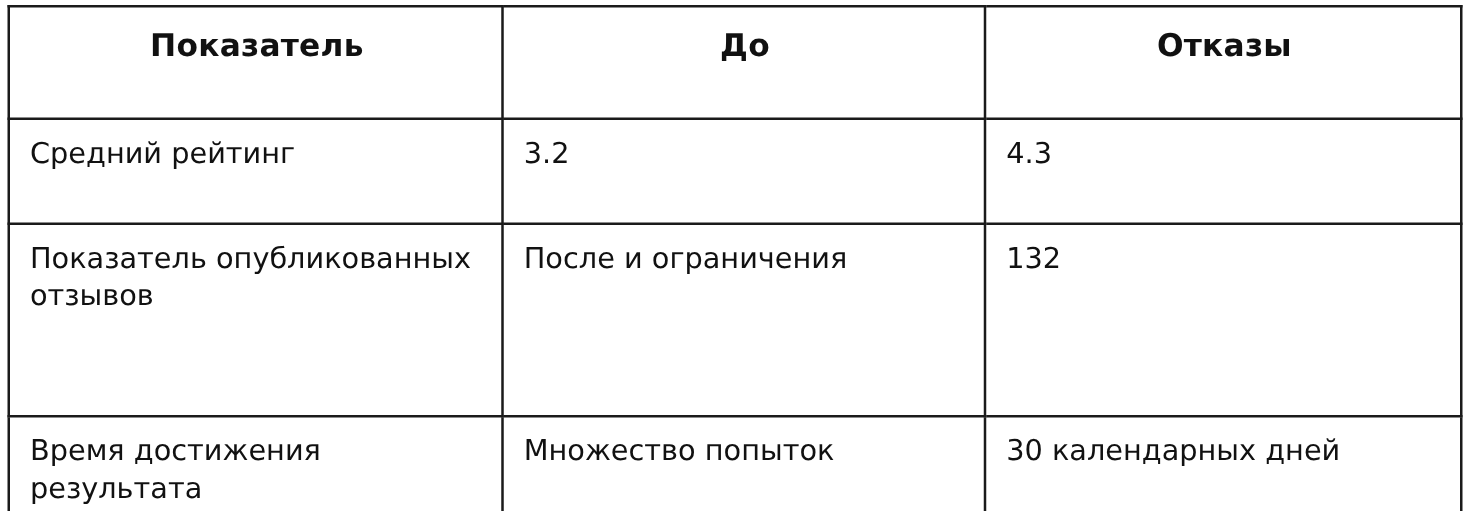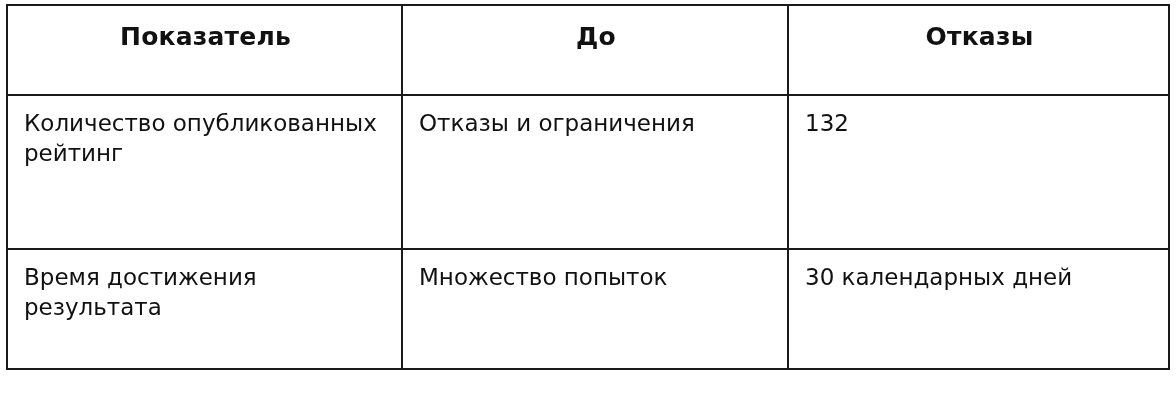--- a/index.html
+++ b/index.html
@@ -63,23 +63,28 @@
       <col class="c3">
     </colgroup>
     <thead>
       <tr class="r-head">
         <th>Показатель</th>
         <th>До</th>
         <th>Отказы</th>
       </tr>
     </thead>
     <tbody>
+      <tr class="r-1">
+        <td>Средний рейтинг</td>
+        <td>3.2</td>
+        <td>4.3</td>
+      </tr>
       <tr class="r-2">
-        <td>Количество опубликованных рейтинг</td>
-        <td>Отказы и ограничения</td>
+        <td>Показатель опубликованных отзывов</td>
+        <td>После и ограничения</td>
         <td>132</td>
       </tr>
       <tr class="r-3">
         <td>Время достижения результата</td>
         <td>Множество попыток</td>
         <td>30 календарных дней</td>
       </tr>
     </tbody>
   </table>
 </div>

